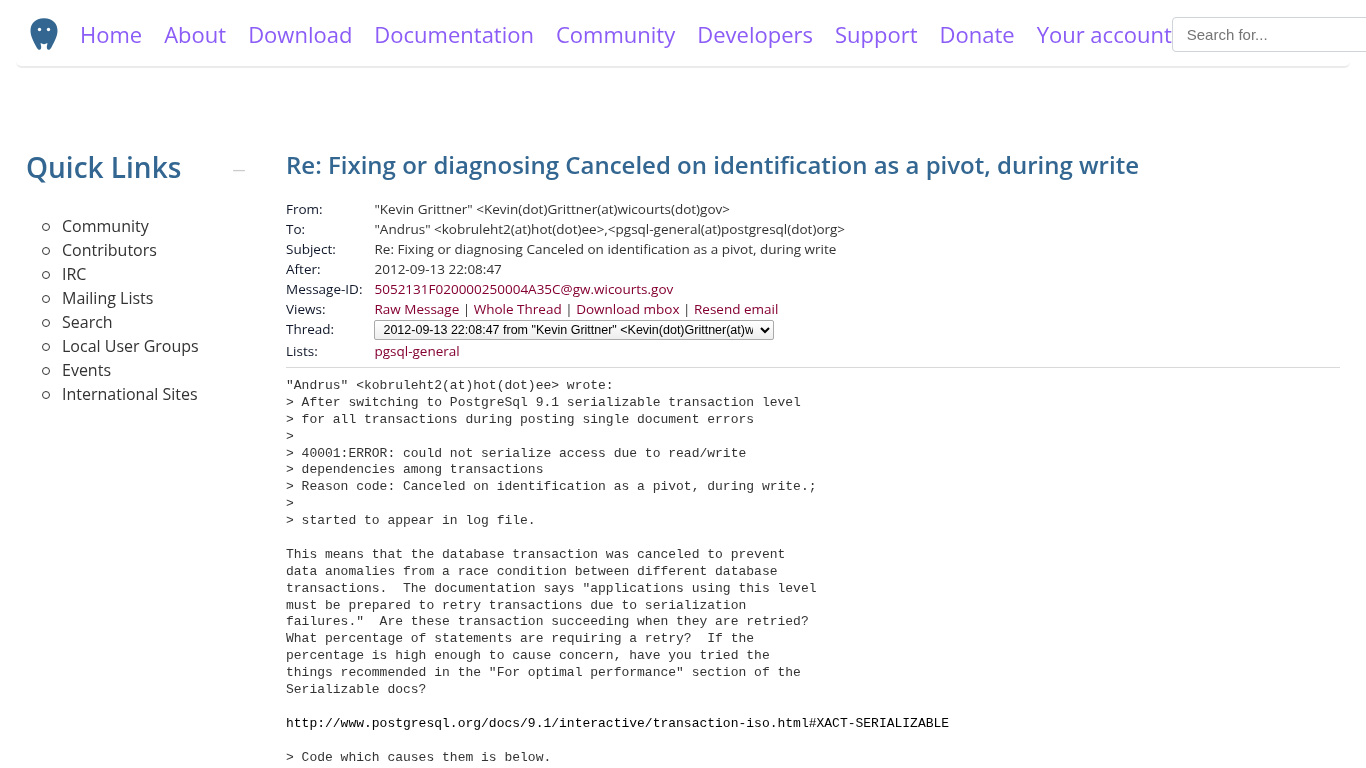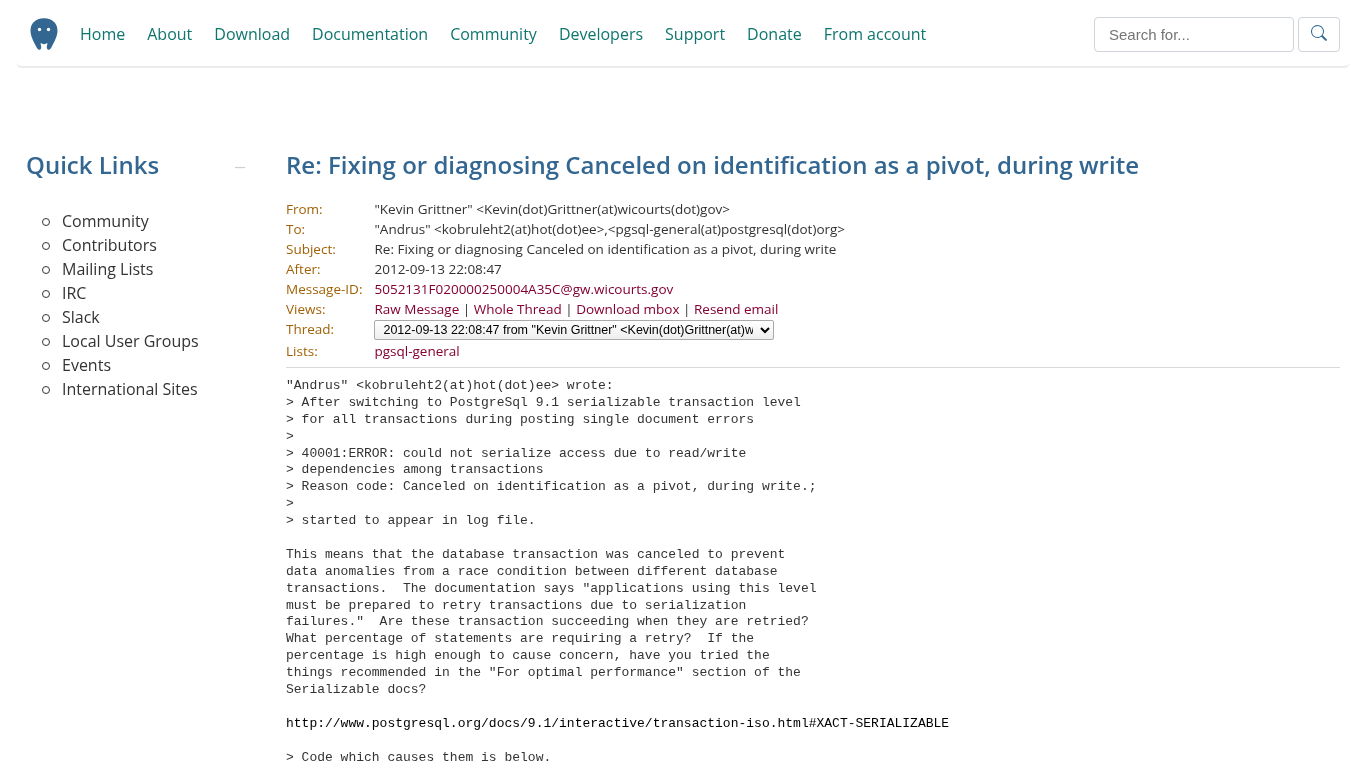--- a/index.html
+++ b/index.html
@@ -15,55 +15,55 @@
       border-radius: 6px;
     }
     .navbar-left { display: flex; align-items: center; gap: 8px; }
     .logo {
       width: 36px; height: 36px; margin-right: 10px;
       display: inline-flex; align-items: center; justify-content: center;
     }
     .logo svg { width: 36px; height: 36px; }
     .nav-links { display: flex; gap: 22px; list-style: none; }
     .nav-links a {
-      color: #0f766e; text-decoration: none; font-size: 16px; white-space: nowrap;
+      color: #8b5cf6; text-decoration: none; font-size: 22px; white-space: nowrap;
     }
     .search-group { display: flex; gap: 4px; align-items: stretch; }
     .search-input {
       border: 1px solid #ced4da; border-radius: 4px; padding: 8px 14px;
       font-size: 15px; width: 200px; color: #495057; background: #fff;
     }
     .search-btn {
       border: 1px solid #ced4da; border-radius: 4px; padding: 0 12px;
       background: #fff; display: inline-flex; align-items: center; justify-content: center;
       cursor: pointer;
     }
     .search-btn svg { width: 16px; height: 16px; fill: #336791; }
     .content-wrap {
       display: flex; gap: 40px; padding: 80px 10px 0 10px;
       align-items: flex-start;
     }
     .sidebar { width: 220px; flex-shrink: 0; }
     .sidebar h2 {
-      color: #336791; font-weight: 600; font-size: 24px; margin-bottom: 28px;
+      color: #336791; font-weight: 600; font-size: 28px; margin-bottom: 28px;
       display: flex; align-items: center; justify-content: space-between;
     }
     .sidebar h2::after { content: "–"; color: #ccc; font-weight: 300; }
     .sidebar ul { list-style: none; padding-left: 20px; }
     .sidebar li { position: relative; padding-left: 16px; margin-bottom: 0; line-height: 24px; }
     .sidebar li::before {
       content: ""; position: absolute; left: -4px; top: 9px; width: 6px; height: 6px;
       border: 1px solid #333; border-radius: 50%; background: #fff;
     }
     .sidebar a { color: #333; text-decoration: none; font-size: 16px; }
     .main { flex: 1; min-width: 0; }
     .main h1 { color: #336791; font-weight: 600; font-size: 24px; margin-bottom: 18px; }
     .meta-table { border-spacing: 0; font-size: 13.5px; margin-bottom: 6px; }
     .meta-table th {
-      text-align: left; padding: 1px 12px 1px 0; font-weight: 400; color: #a16207;
+      text-align: left; padding: 1px 12px 1px 0; font-weight: 400; color: #0f172a;
       vertical-align: top; white-space: nowrap;
     }
     .meta-table td { padding: 1px 0; color: #333; }
     .meta-table a { color: #840032; text-decoration: none; }
     .thread-select {
       font-size: 12.5px; border: 1px solid #aaa; border-radius: 2px;
       background: linear-gradient(#fff,#eee); padding: 1px 4px; max-width: 400px;
     }
     hr { border: none; border-top: 1px solid rgba(0,0,0,0.15); margin: 4px 0 10px 0; }
     .message-body {
@@ -87,44 +87,44 @@
     </span>
     <ul class="nav-links">
       <li><a href="#">Home</a></li>
       <li><a href="#">About</a></li>
       <li><a href="#">Download</a></li>
       <li><a href="#">Documentation</a></li>
       <li><a href="#">Community</a></li>
       <li><a href="#">Developers</a></li>
       <li><a href="#">Support</a></li>
       <li><a href="#">Donate</a></li>
-      <li><a href="#">From account</a></li>
+      <li><a href="#">Your account</a></li>
     </ul>
   </div>
   <div class="search-group">
     <input class="search-input" type="text" placeholder="Search for..." style="">
     <button class="search-btn">
       <span>
         <svg viewBox="0 0 16 16">
             <path d="M11.742 10.344a6.5 6.5 0 1 0-1.397 1.398l3.85 3.85a1 1 0 0 0 1.415-1.414l-3.868-3.834zM12 6.5a5.5 5.5 0 1 1-11 0 5.5 5.5 0 0 1 11 0z"></path>
           </svg>
       </span>
     </button>
   </div>
 </nav>
 
 <div class="content-wrap">
   <aside class="sidebar">
     <h2>Quick Links</h2>
     <ul>
       <li><a href="#">Community</a></li>
       <li><a href="#">Contributors</a></li>
+      <li><a href="#">IRC</a></li>
       <li><a href="#">Mailing Lists</a></li>
-      <li><a href="#">IRC</a></li>
-      <li><a href="#">Slack</a></li>
+      <li><a href="#">Search</a></li>
       <li><a href="#">Local User Groups</a></li>
       <li><a href="#">Events</a></li>
       <li><a href="#">International Sites</a></li>
     </ul>
   </aside>
 
   <main class="main">
     <h1>Re: Fixing or diagnosing Canceled on identification as a pivot, during write</h1>
     <table class="meta-table">
       <tbody>

